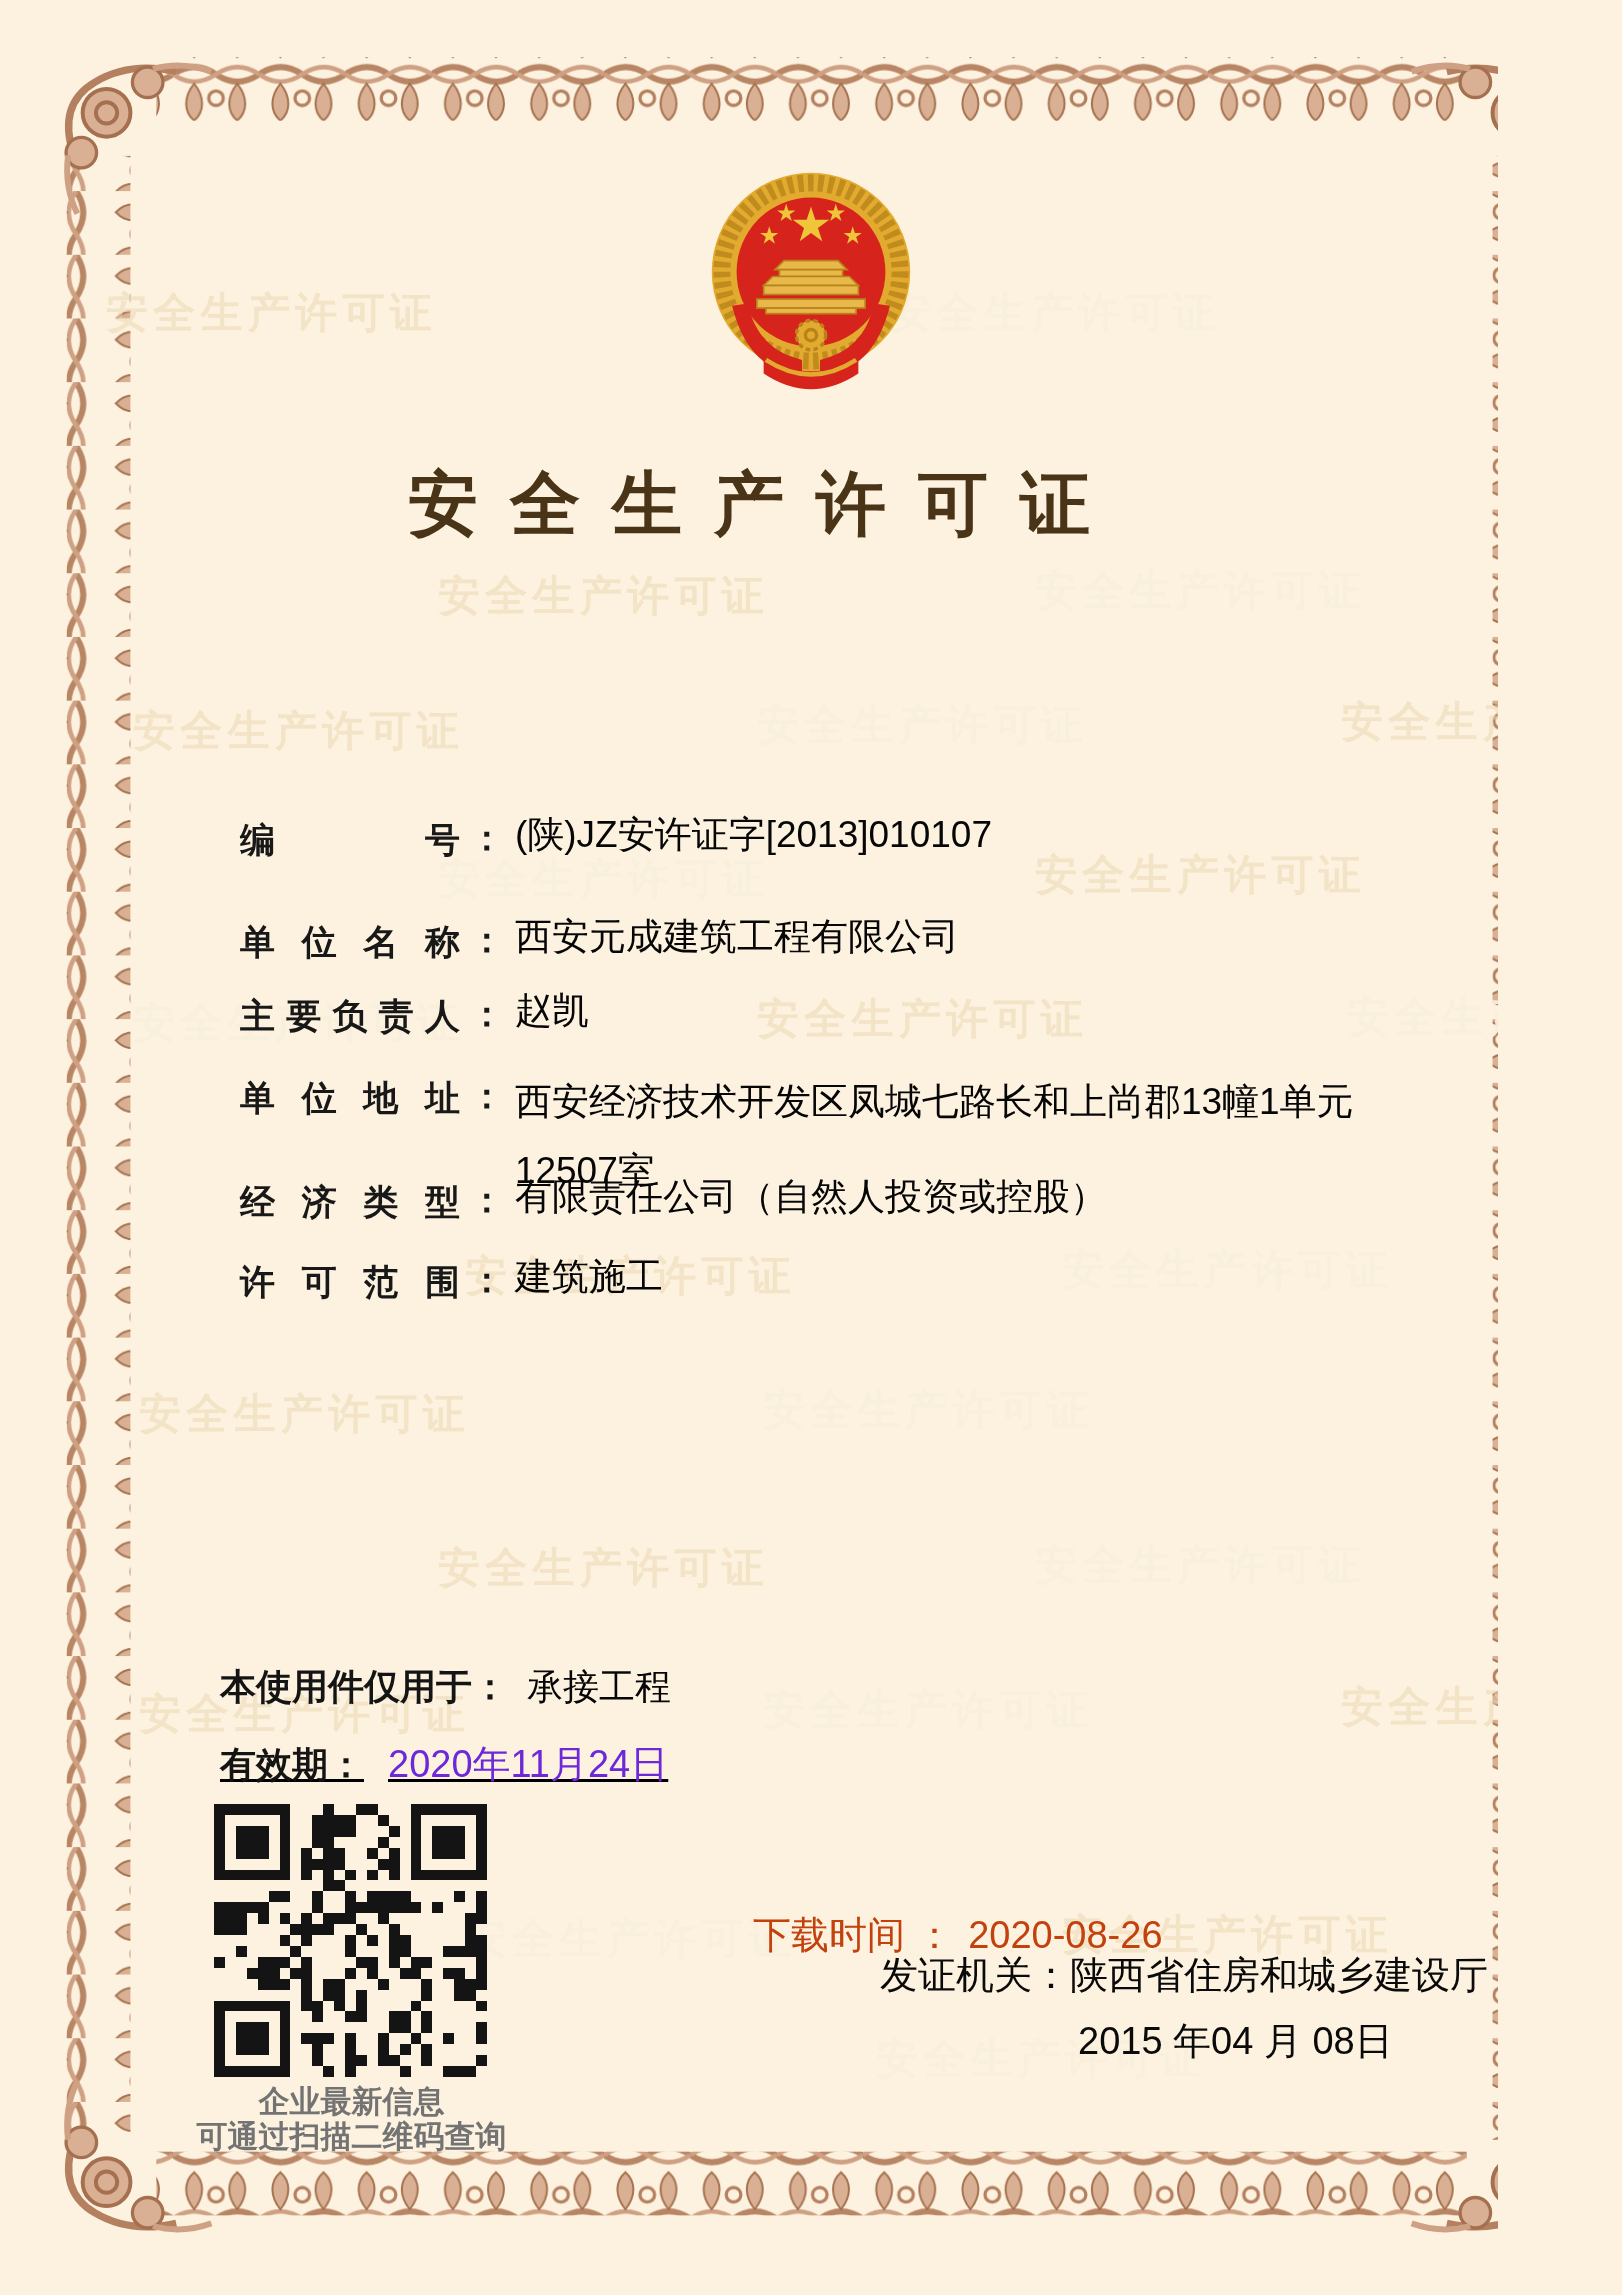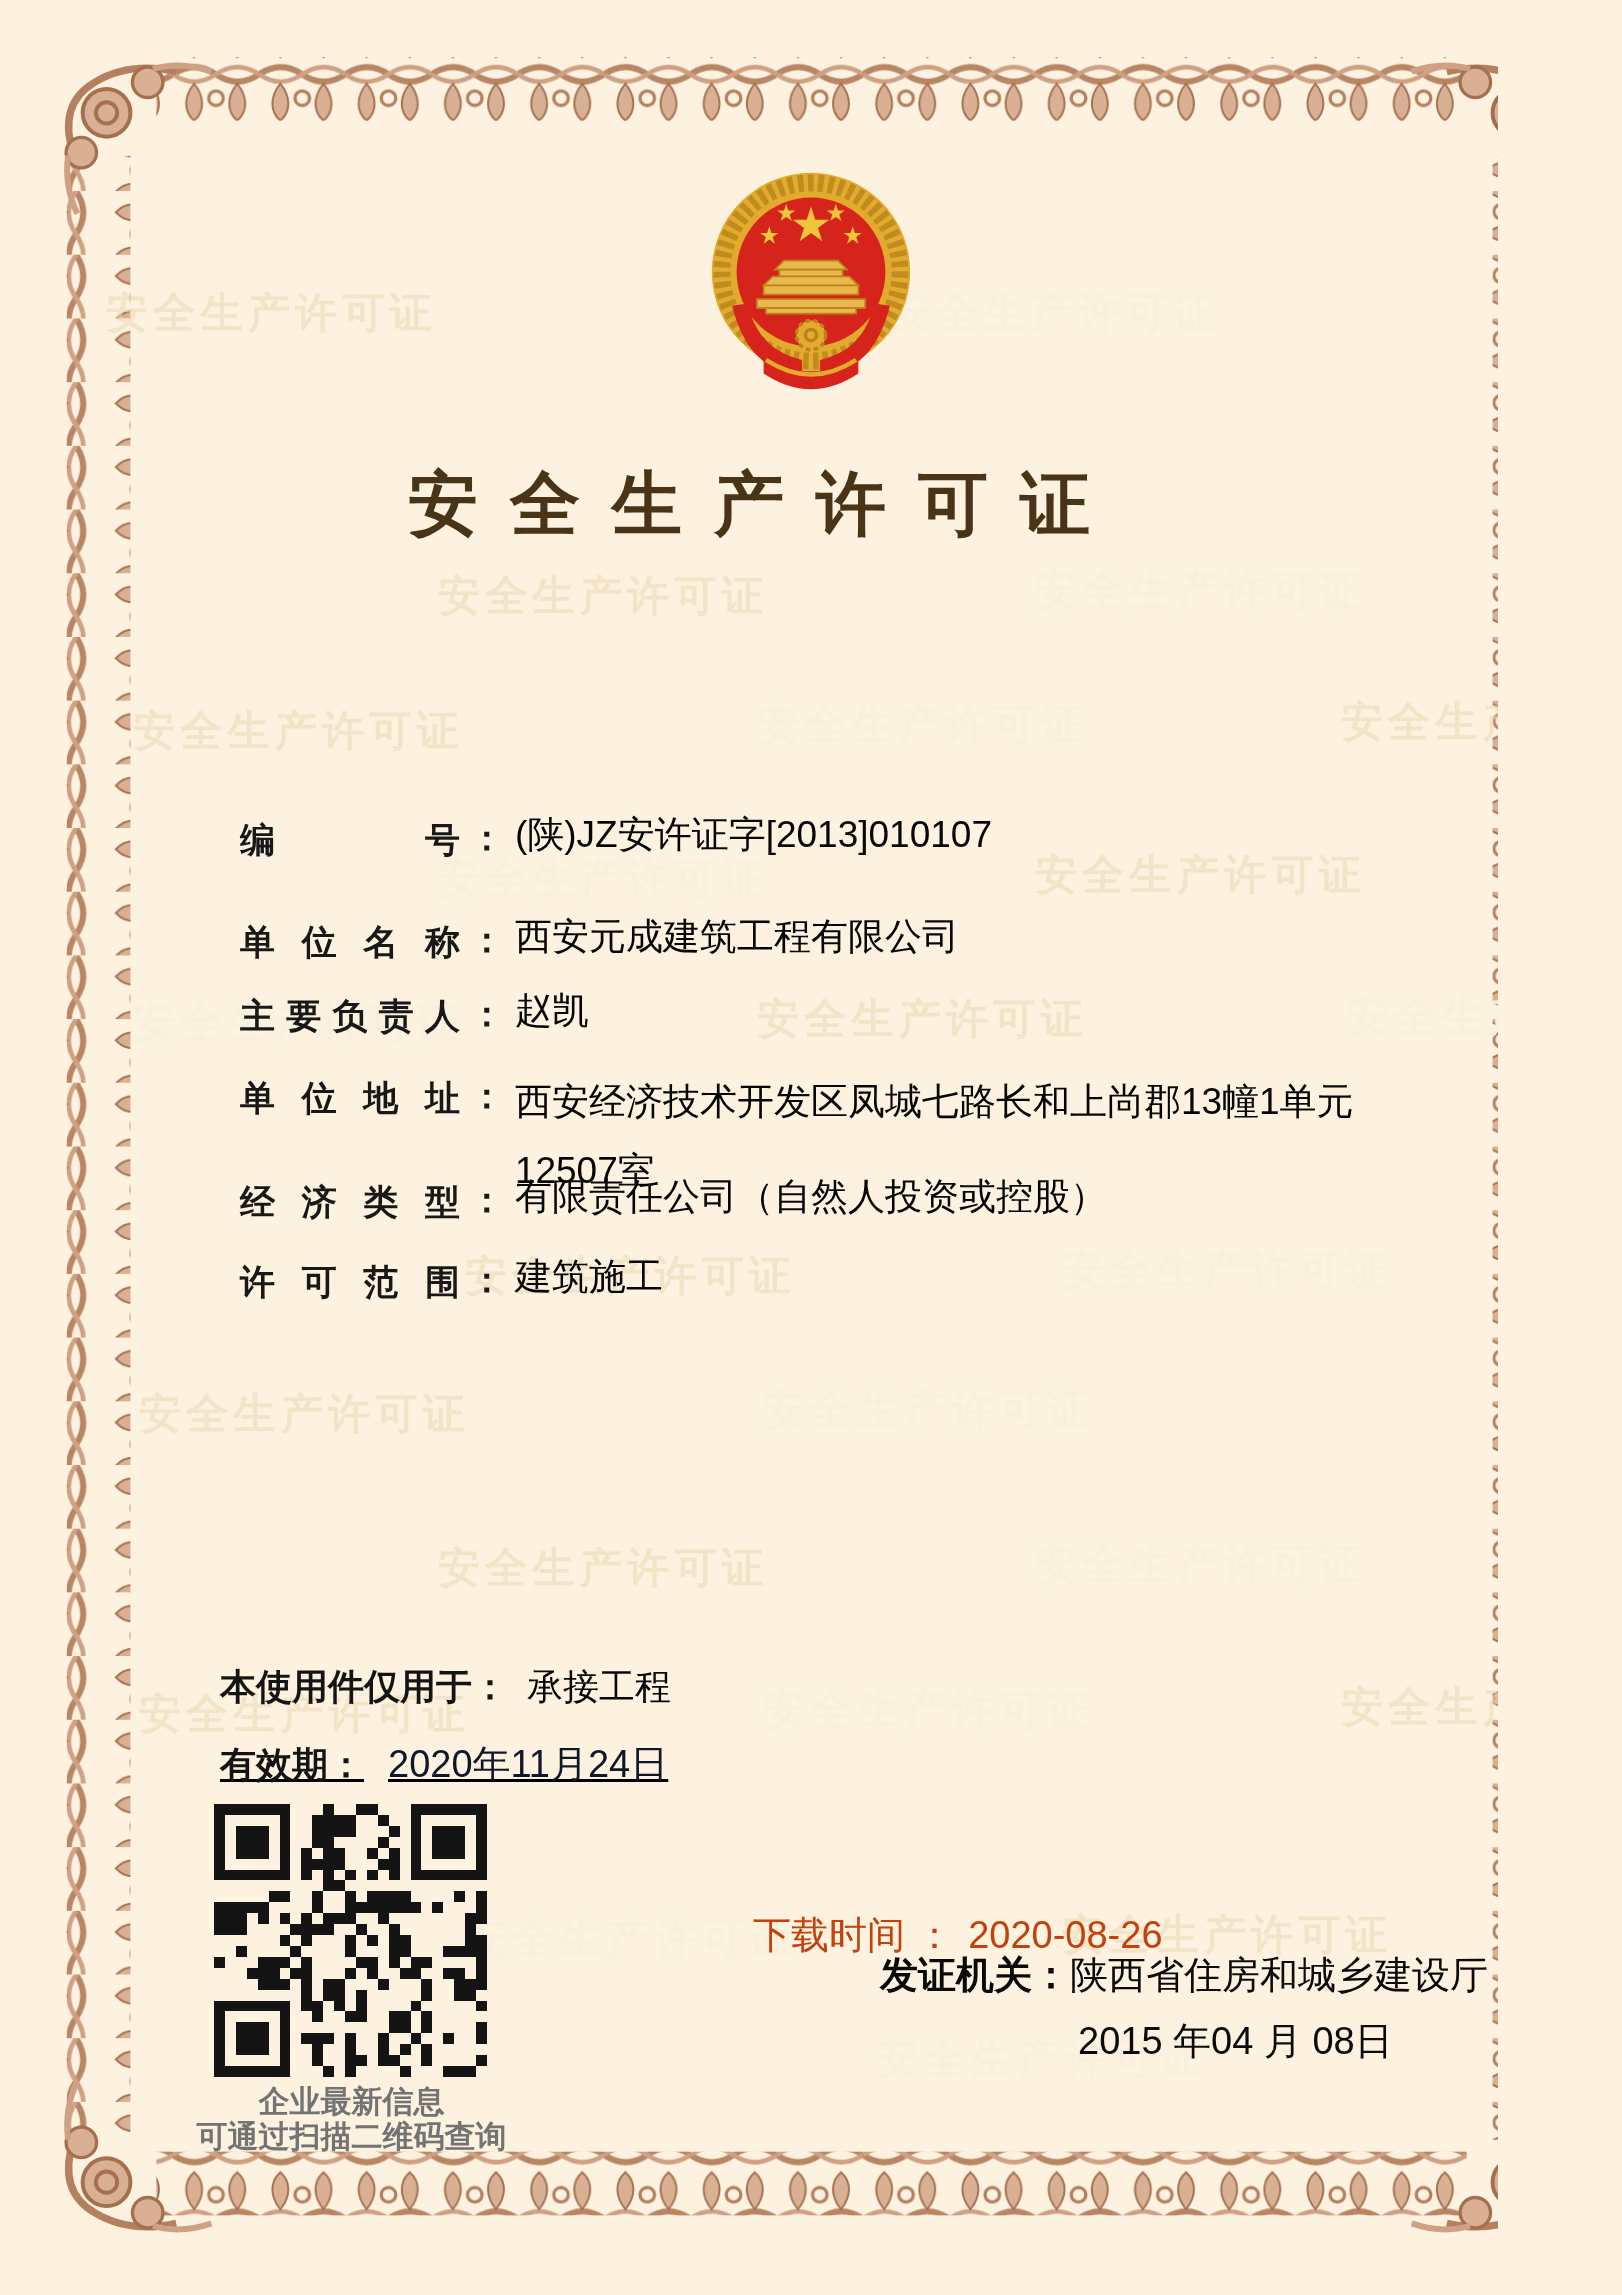--- a/index.html
+++ b/index.html
@@ -36,33 +36,33 @@
   #row-principal{top:990px;}
   #row-address  {top:1072px;}
   #row-economic {top:1176px;}
   #row-scope    {top:1256px;}
   
   .usage-row,.valid-row{position:absolute;left:220px;display:flex;align-items:baseline;}
   .usage-row{top:1663px;}
   .valid-row{top:1739px;text-decoration:underline;}
   .usage-row .blbl,.valid-row .blbl{font-size:36px;font-weight:700;color:#141414;white-space:nowrap;}
   .usage-row .bval{font-size:36px;color:#060606;margin-left:19px;}
-  .valid-row .bval{font-size:38px;color:#0f172a;margin-left:24px;}
+  .valid-row .bval{font-size:38px;color:#6d28d9;margin-left:24px;}
   
   .qr{position:absolute;left:214px;top:1804px;width:273px;height:273px;}
   .qr svg{width:100%;height:100%;display:block;}
   .qr-caption{
     position:absolute;left:144px;top:2084px;width:415px;text-align:center;
     font-size:31px;font-weight:700;color:#737373;line-height:1.14;white-space:nowrap;
   }
   
   .download-line{position:absolute;left:753px;top:1910px;font-size:38px;color:#c2410c;white-space:nowrap;}
   .download-line .dv{margin-left:14.6px;}
   .issuer-line{position:absolute;left:880px;top:1950px;font-size:38px;color:#0a0a0a;white-space:nowrap;}
-  .issuer-line .il{font-weight:700;text-align:right;}
+  .issuer-line .il{font-weight:400;text-align:right;}
   .issue-date{position:absolute;left:1078px;top:2016px;font-size:38px;color:#0a0a0a;white-space:nowrap;}
   
   .border-svg{position:absolute;left:0;top:0;width:1623px;height:2295px;pointer-events:none;}
 </style>
 </head>
 <body>
 
 <div class="page">
 
   <svg class="border-svg" xmlns="http://www.w3.org/2000/svg" width="1623" height="2295" viewBox="0 0 2445 3459">

